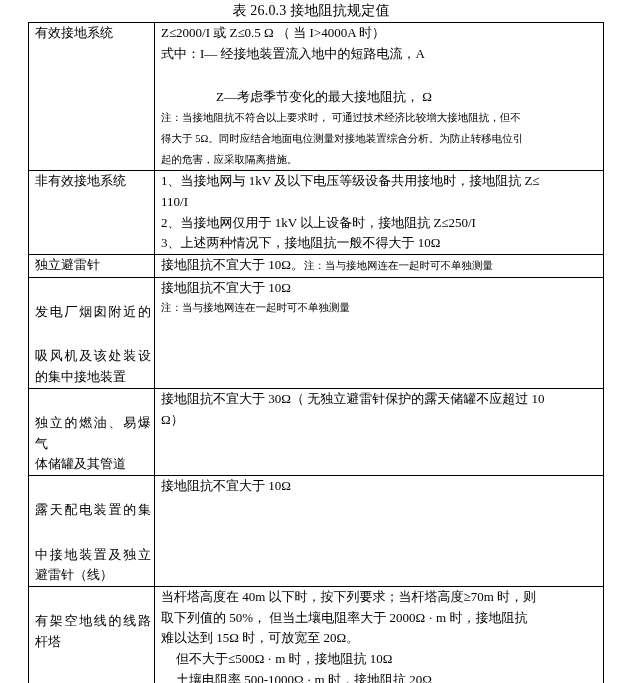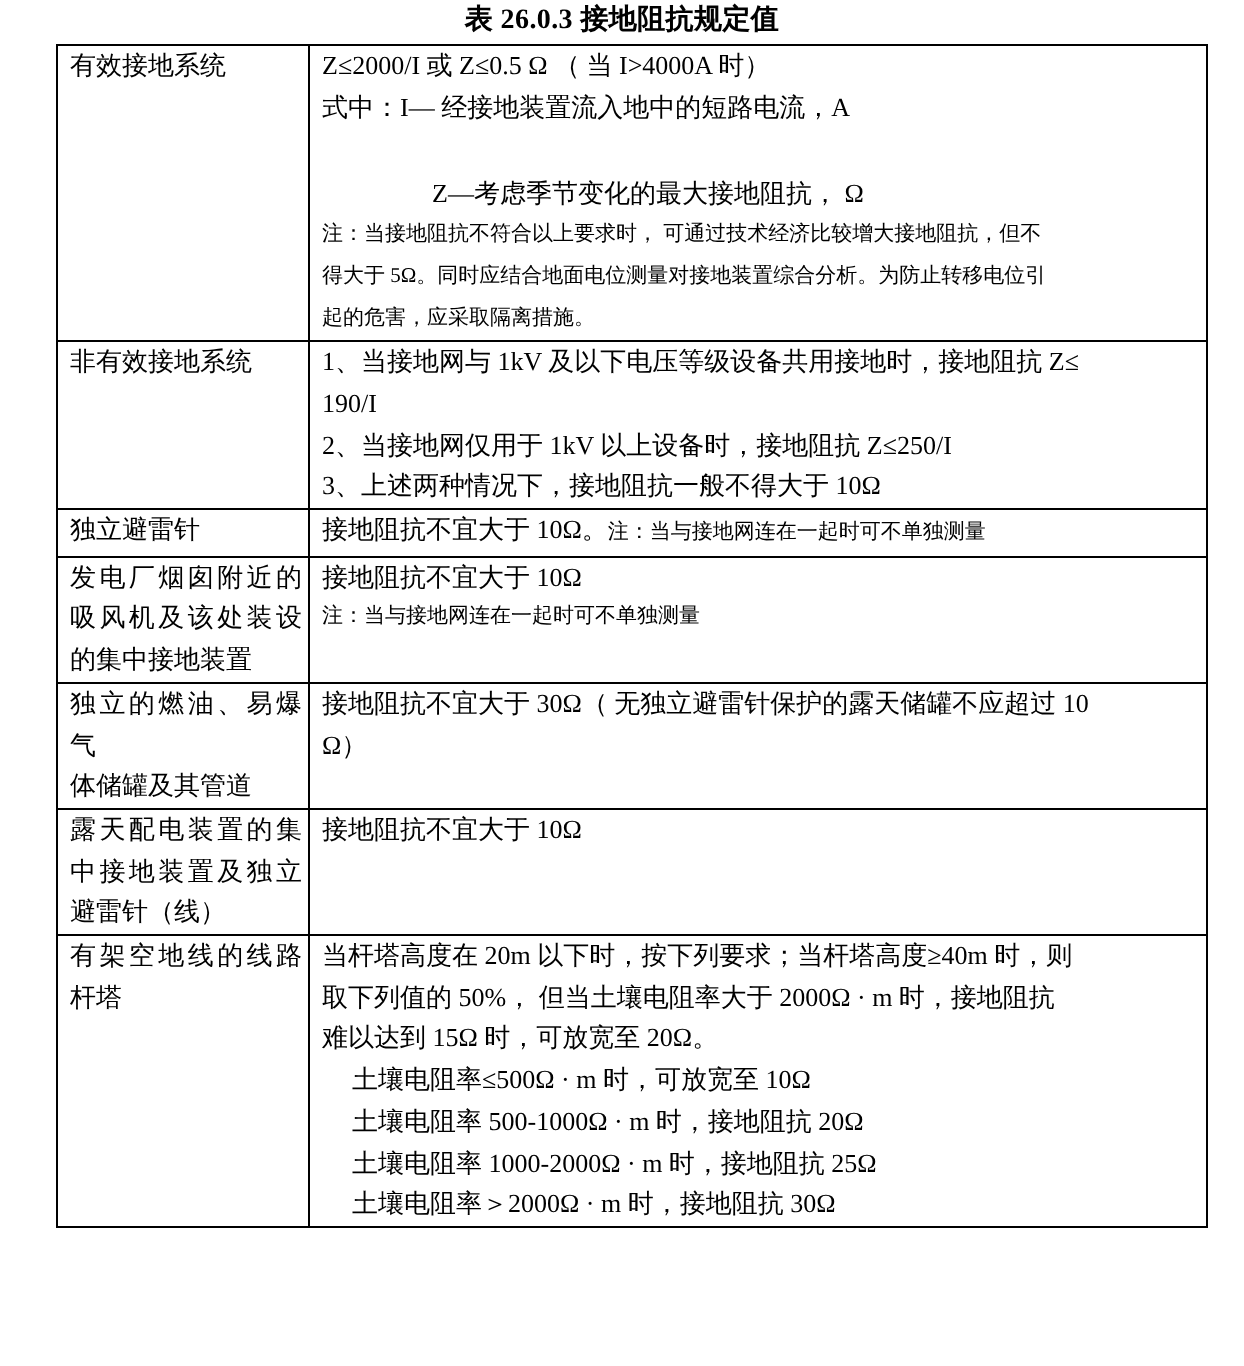--- a/index.html
+++ b/index.html
@@ -4,41 +4,42 @@
 <style>
   html,body{margin:0;padding:0;}
   body{
     width:622px;height:683px;background:#ffffff;color:#000000;
     font-family:"Liberation Serif","DejaVu Serif",serif;
     overflow:hidden;
   }
   .page{position:relative;width:622px;height:683px;background:#ffffff;}
   .doc-title{
     position:absolute;top:2px;left:0;width:100%;
-    text-align:center;font-weight:bold;font-size:14px;line-height:18px;
+    text-align:center;font-weight:normal;font-size:14px;line-height:18px;
     letter-spacing:0.2px;
   }
   table.spec{
     position:absolute;top:22px;left:28px;width:576px;
     border-collapse:collapse;table-layout:fixed;
   }
   table.spec td,table.spec th{
     border:1px solid #000;vertical-align:top;
     padding:0 3px 0 6px;font-size:13px;font-weight:normal;text-align:left;
   }
   td.c1,th.c1{width:116px;}
   .line{line-height:20.7px;white-space:nowrap;overflow:visible;}
   .line.small{font-size:10.5px;}
   .line .inote{font-size:10.5px;}
   
   .line.j{
     white-space:normal;
     text-align:justify;
     text-align-last:justify;
     text-justify:inter-character;
+    margin-top:24px;
   }
 </style>
 </head>
 <body>
 
 <div class="page">
   <div class="doc-title">表 26.0.3 接地阻抗规定值</div>
 
   <table class="spec">
     <tbody>
@@ -55,21 +56,21 @@
             <div class="line small">得大于 5Ω。同时应结合地面电位测量对接地装置综合分析。为防止转移电位引</div>
             <div class="line small">起的危害，应采取隔离措施。</div>
           </td>
         </tr>
         <tr>
           <td class="c1">
             <div class="line">非有效接地系统</div>
           </td>
           <td class="c2">
             <div class="line">1、当接地网与 1kV 及以下电压等级设备共用接地时，接地阻抗 Z≤</div>
-            <div class="line">190/I</div>
+            <div class="line">110/I</div>
             <div class="line">2、当接地网仅用于 1kV 以上设备时，接地阻抗 Z≤250/I</div>
             <div class="line">3、上述两种情况下，接地阻抗一般不得大于 10Ω</div>
           </td>
         </tr>
         <tr>
           <td class="c1">
             <div class="line">独立避雷针</div>
           </td>
           <td class="c2">
             <div class="line">接地阻抗不宜大于 10Ω。<span class="inote">注：当与接地网连在一起时可不单独测量</span></div>
@@ -105,24 +106,24 @@
           <td class="c2">
             <div class="line">接地阻抗不宜大于 10Ω</div>
           </td>
         </tr>
         <tr>
           <td class="c1">
             <div class="line j">有架空地线的线路</div>
             <div class="line">杆塔</div>
           </td>
           <td class="c2">
-            <div class="line">当杆塔高度在 20m 以下时，按下列要求；当杆塔高度≥40m 时，则</div>
+            <div class="line">当杆塔高度在 40m 以下时，按下列要求；当杆塔高度≥70m 时，则</div>
             <div class="line">取下列值的 50%， 但当土壤电阻率大于 2000Ω · m 时，接地阻抗</div>
             <div class="line">难以达到 15Ω 时，可放宽至 20Ω。</div>
-            <div class="line" style="padding-left: 15px;">土壤电阻率≤500Ω · m 时，可放宽至 10Ω</div>
+            <div class="line" style="padding-left: 15px;">但不大于≤500Ω · m 时，接地阻抗 10Ω</div>
             <div class="line" style="padding-left: 15px;">土壤电阻率 500-1000Ω · m 时，接地阻抗 20Ω</div>
             <div class="line" style="padding-left: 15px;">土壤电阻率 1000-2000Ω · m 时，接地阻抗 25Ω</div>
             <div class="line" style="padding-left: 15px;">土壤电阻率＞2000Ω · m 时，接地阻抗 30Ω</div>
           </td>
         </tr>
       </tbody>
   </table>
 </div>
 
 </body></html>

